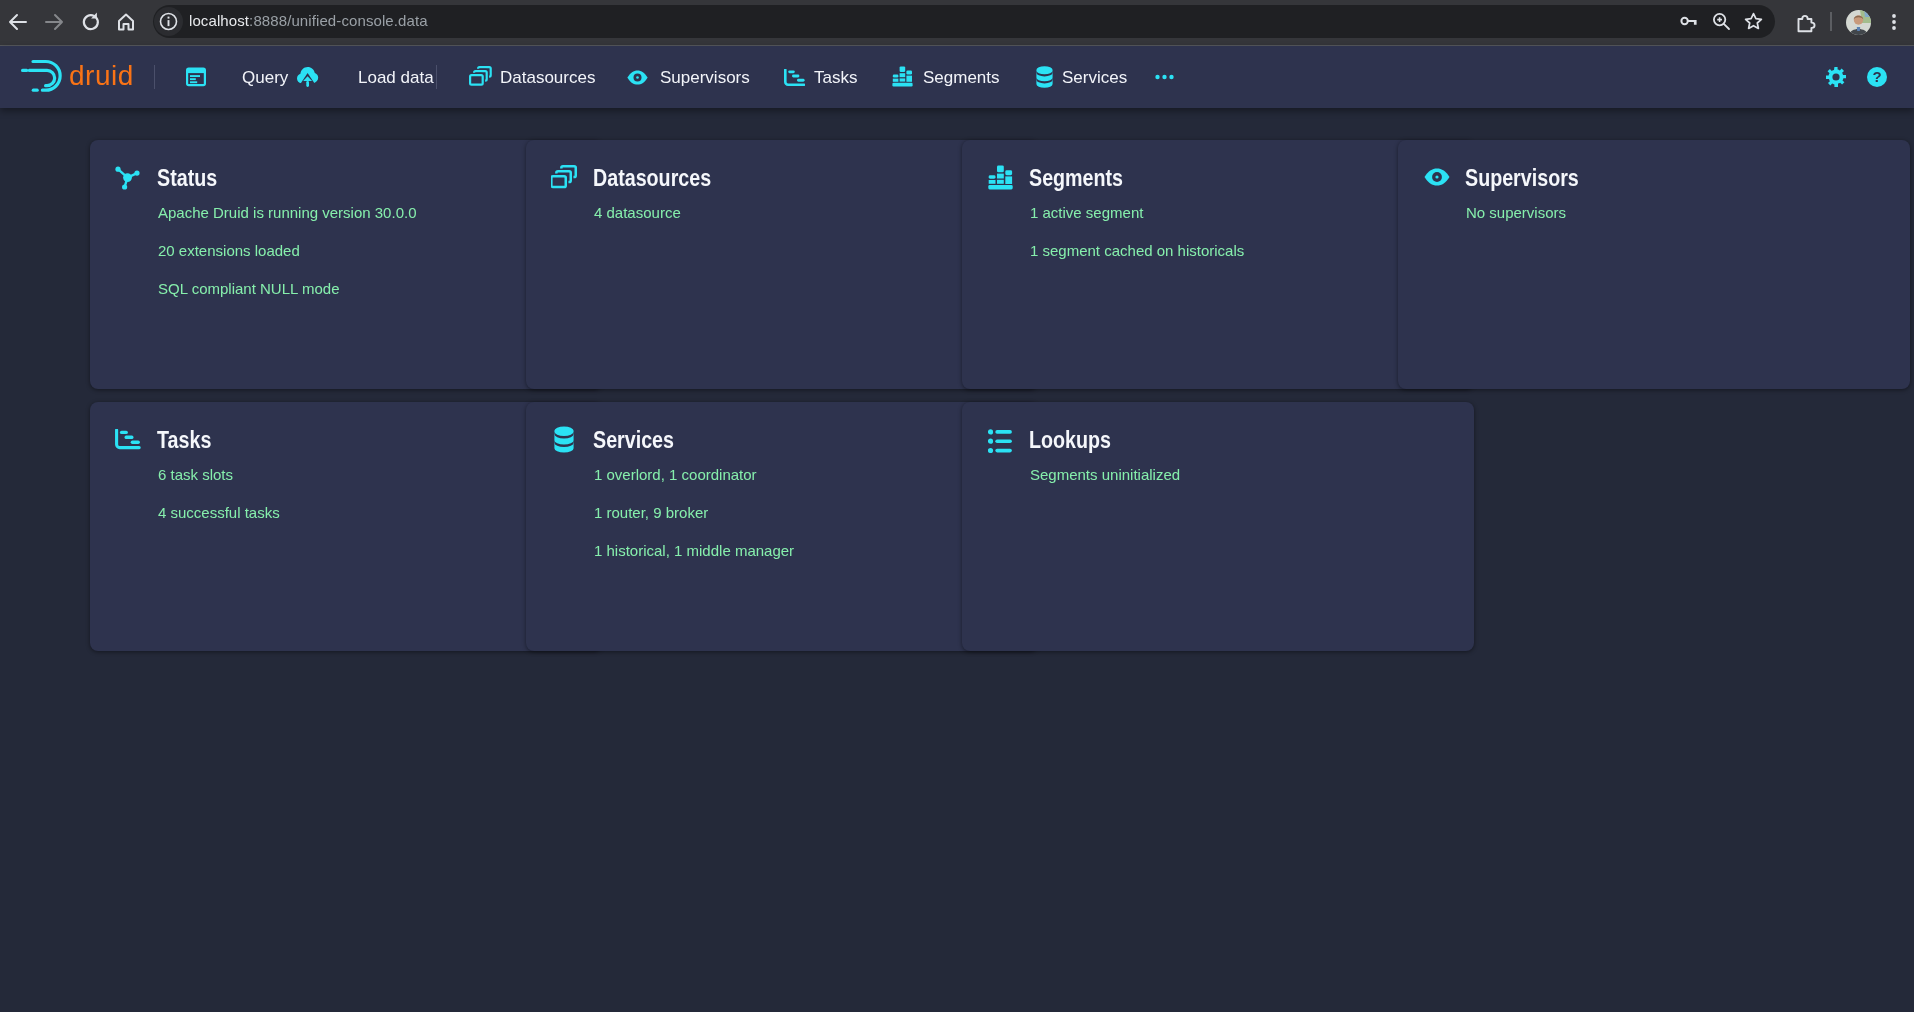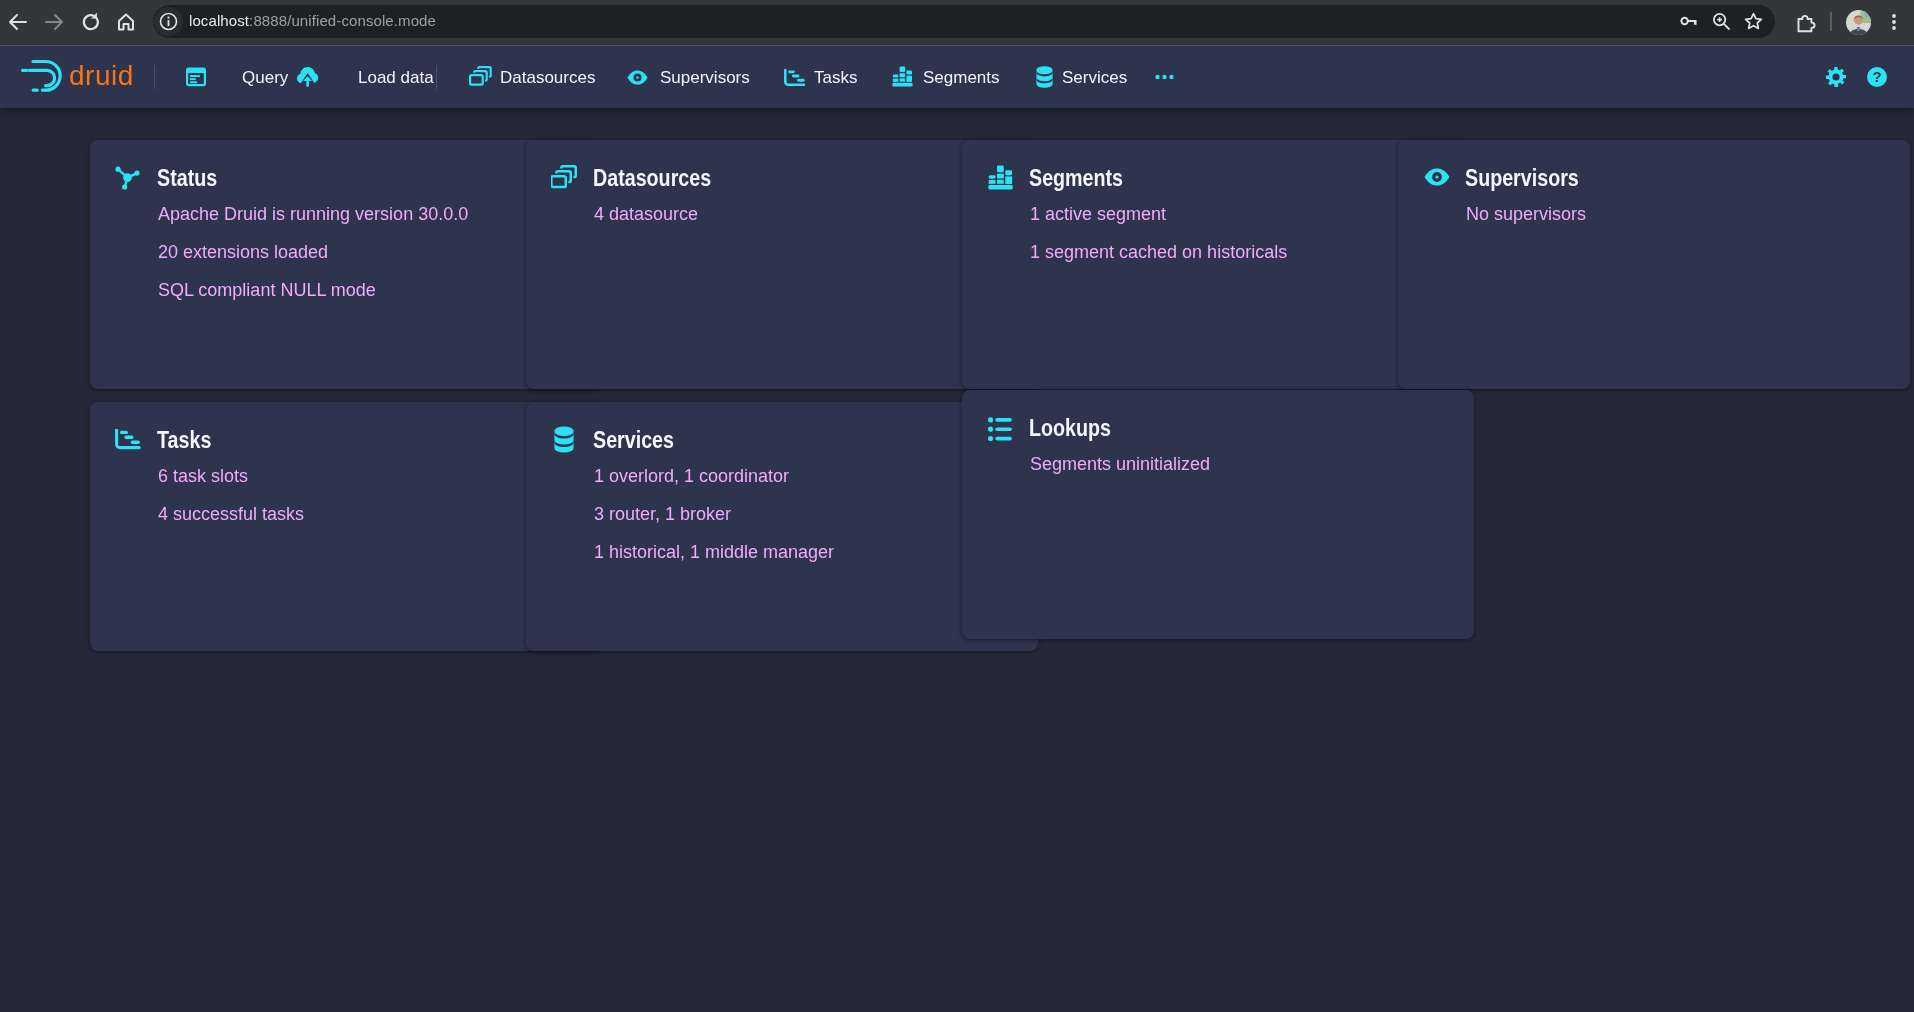--- a/index.html
+++ b/index.html
@@ -17,21 +17,21 @@
 
   
   #navbar { position:absolute; left:0; top:46px; width:1914px; height:62px; background:#2e334e; box-shadow:0 3px 7px rgba(0,0,0,0.38); }
   .navsep { position:absolute; top:19px; width:1px; height:24px; background:#4b506b; }
   .navlabel { position:absolute; top:21.5px; font-size:17px; color:#f2f4f9; white-space:nowrap; }
   #logotext { position:absolute; left:69px; top:14px; font-size:28px; color:#f97316; letter-spacing:0.5px; }
 
   
   .card { position:absolute; width:512px; height:249px; background:#2e334e; border-radius:8px; box-shadow:0 1px 4px rgba(0,0,0,0.45); }
   .card .title { position:absolute; left:67px; top:24px; font-size:24px; font-weight:bold; color:#f5f7fb; transform:scaleX(0.82); transform-origin:left top; }
-  .card .ln { position:absolute; left:68px; font-size:18px; color:#f0abfc; white-space:nowrap; }
+  .card .ln { position:absolute; left:68px; font-size:15px; color:#86efac; white-space:nowrap; }
   .l1 { top:64px; } .l2 { top:102px; } .l3 { top:140px; }
   .cicon { position:absolute; left:25px; top:24px; }
 </style>
 </head>
 <body>
 
 <div id="toolbar">
   <div class="line"></div>
 
   <svg class="tbicon" style="left:7px; top:11px;" width="22" height="22" viewBox="0 0 22 22">
@@ -50,21 +50,21 @@
   <svg class="tbicon" style="left:115px; top:11px;" width="22" height="22" viewBox="0 0 22 22">
     <path d="M4 10 L11 3.6 L18 10 V18.5 H13.5 V13 H8.5 V18.5 H4 Z" stroke="#dee1e6" stroke-width="2" fill="none" stroke-linejoin="round"></path>
   </svg>
   <div id="omnibox">
     <div id="infocirc"></div>
     <svg class="tbicon" style="left:6px; top:7px;" width="19" height="19" viewBox="0 0 19 19">
       <circle cx="9.5" cy="9.5" r="8" stroke="#dee1e6" stroke-width="1.6" fill="none"></circle>
       <rect x="8.55" y="8.1" width="1.9" height="6" fill="#dee1e6"></rect>
       <rect x="8.55" y="4.6" width="1.9" height="2" fill="#dee1e6"></rect>
     </svg>
-    <div id="urltext">localhost<span class="gray">:8888/unified-console.mode</span></div>
+    <div id="urltext">localhost<span class="gray">:8888/unified-console.data</span></div>
 
     <svg class="tbicon" style="left:1526px; top:7px;" width="20" height="20" viewBox="0 0 20 20">
       <circle cx="5.6" cy="9" r="3.2" stroke="#dee1e6" stroke-width="2" fill="none"></circle>
       <path d="M8.8 8 H17.6 V12.8 H14.9 V10 H8.8 Z" fill="#dee1e6"></path>
     </svg>
 
     <svg class="tbicon" style="left:1558px; top:6px;" width="21" height="21" viewBox="0 0 21 21">
       <circle cx="8.6" cy="8.6" r="5.7" stroke="#dee1e6" stroke-width="1.8" fill="none"></circle>
       <path d="M12.8 12.8 L18 18" stroke="#dee1e6" stroke-width="1.8" stroke-linecap="round"></path>
       <path d="M8.6 6.2 V11 M6.2 8.6 H11" stroke="#dee1e6" stroke-width="1.6"></path>
@@ -257,24 +257,24 @@
   <div class="ln l2">4 successful tasks</div>
 </div>
 <div class="card" style="left:526px; top:402px;">
   <svg class="cicon" style="left:28px; top:24px;" width="20" height="27" viewBox="0 0 20 27">
     <path d="M0.4 4.8 A9.6 4.4 0 0 1 19.6 4.8 V22.2 A9.6 4.4 0 0 1 0.4 22.2 Z" fill="#2be2f4"></path>
     <path d="M0.4 5.6 A9.6 4.4 0 0 0 19.6 5.6 L19.6 8.1 A9.6 4.4 0 0 1 0.4 8.1 Z" fill="#2e334e"></path>
     <path d="M0.4 14.2 A9.6 4.4 0 0 0 19.6 14.2 L19.6 16.7 A9.6 4.4 0 0 1 0.4 16.7 Z" fill="#2e334e"></path>
   </svg>
   <div class="title">Services</div>
   <div class="ln l1">1 overlord, 1 coordinator</div>
-  <div class="ln l2">3 router, 1 broker</div>
+  <div class="ln l2">1 router, 9 broker</div>
   <div class="ln l3">1 historical, 1 middle manager</div>
 </div>
-<div class="card" style="left:962px; top:390px;padding-left:20px;">
+<div class="card" style="left:962px; top:402px;padding-left:20px;">
   <svg class="cicon" style="left:26px; top:27px;" width="26" height="25" viewBox="0 0 26 25">
     <circle cx="2.5" cy="2.9" r="2.6" fill="#2be2f4"></circle>
     <circle cx="2.5" cy="12.2" r="2.6" fill="#2be2f4"></circle>
     <circle cx="2.5" cy="21.5" r="2.6" fill="#2be2f4"></circle>
     <rect x="7.3" y="1.1" width="16.6" height="3.7" rx="1.8" fill="#2be2f4"></rect>
     <rect x="7.3" y="10.4" width="16.6" height="3.7" rx="1.8" fill="#2be2f4"></rect>
     <rect x="7.3" y="19.7" width="16.6" height="3.7" rx="1.8" fill="#2be2f4"></rect>
   </svg>
   <div class="title">Lookups</div>
   <div class="ln l1">Segments uninitialized</div>

